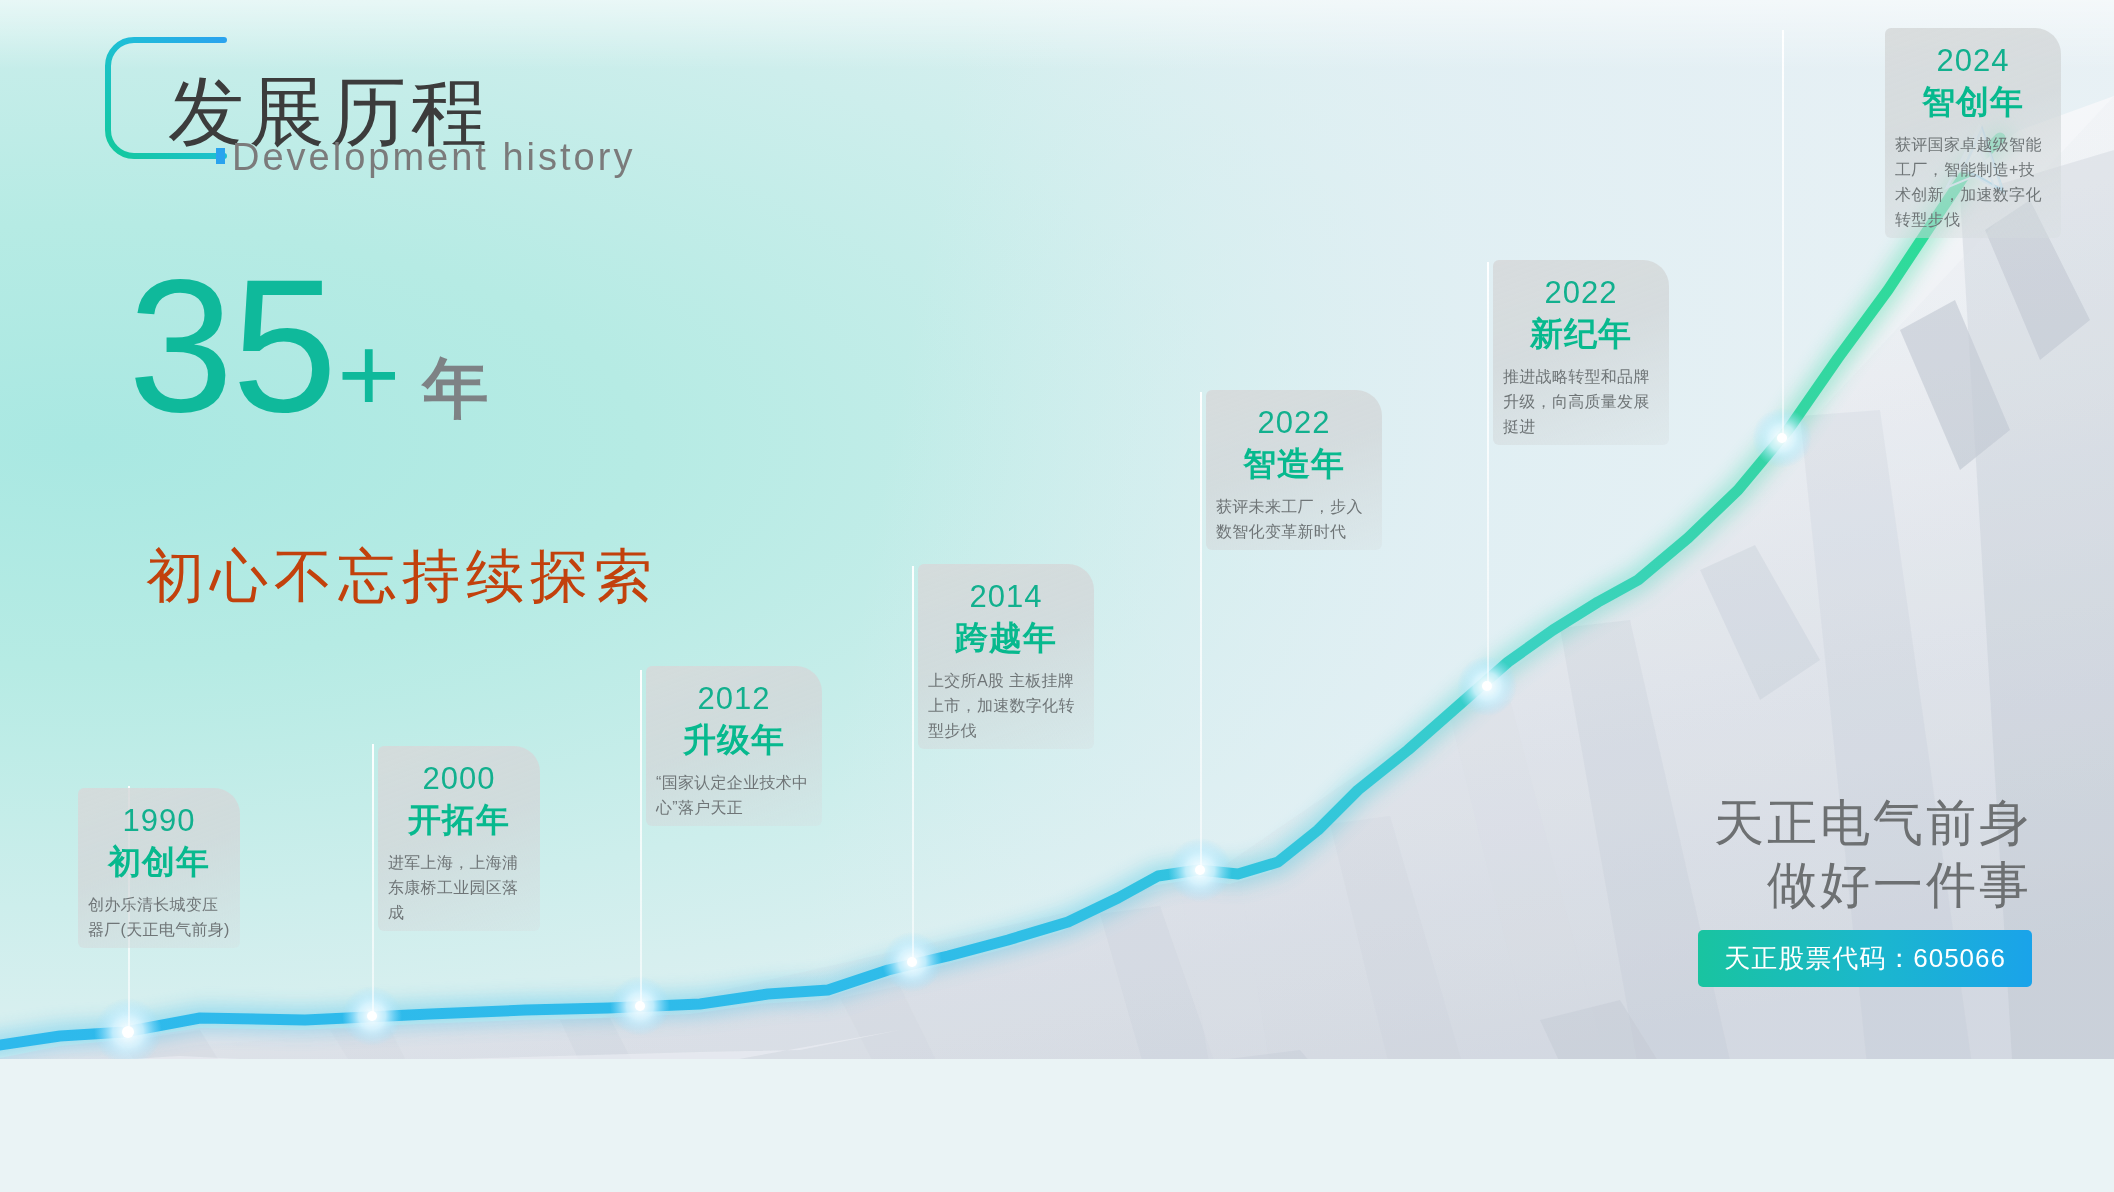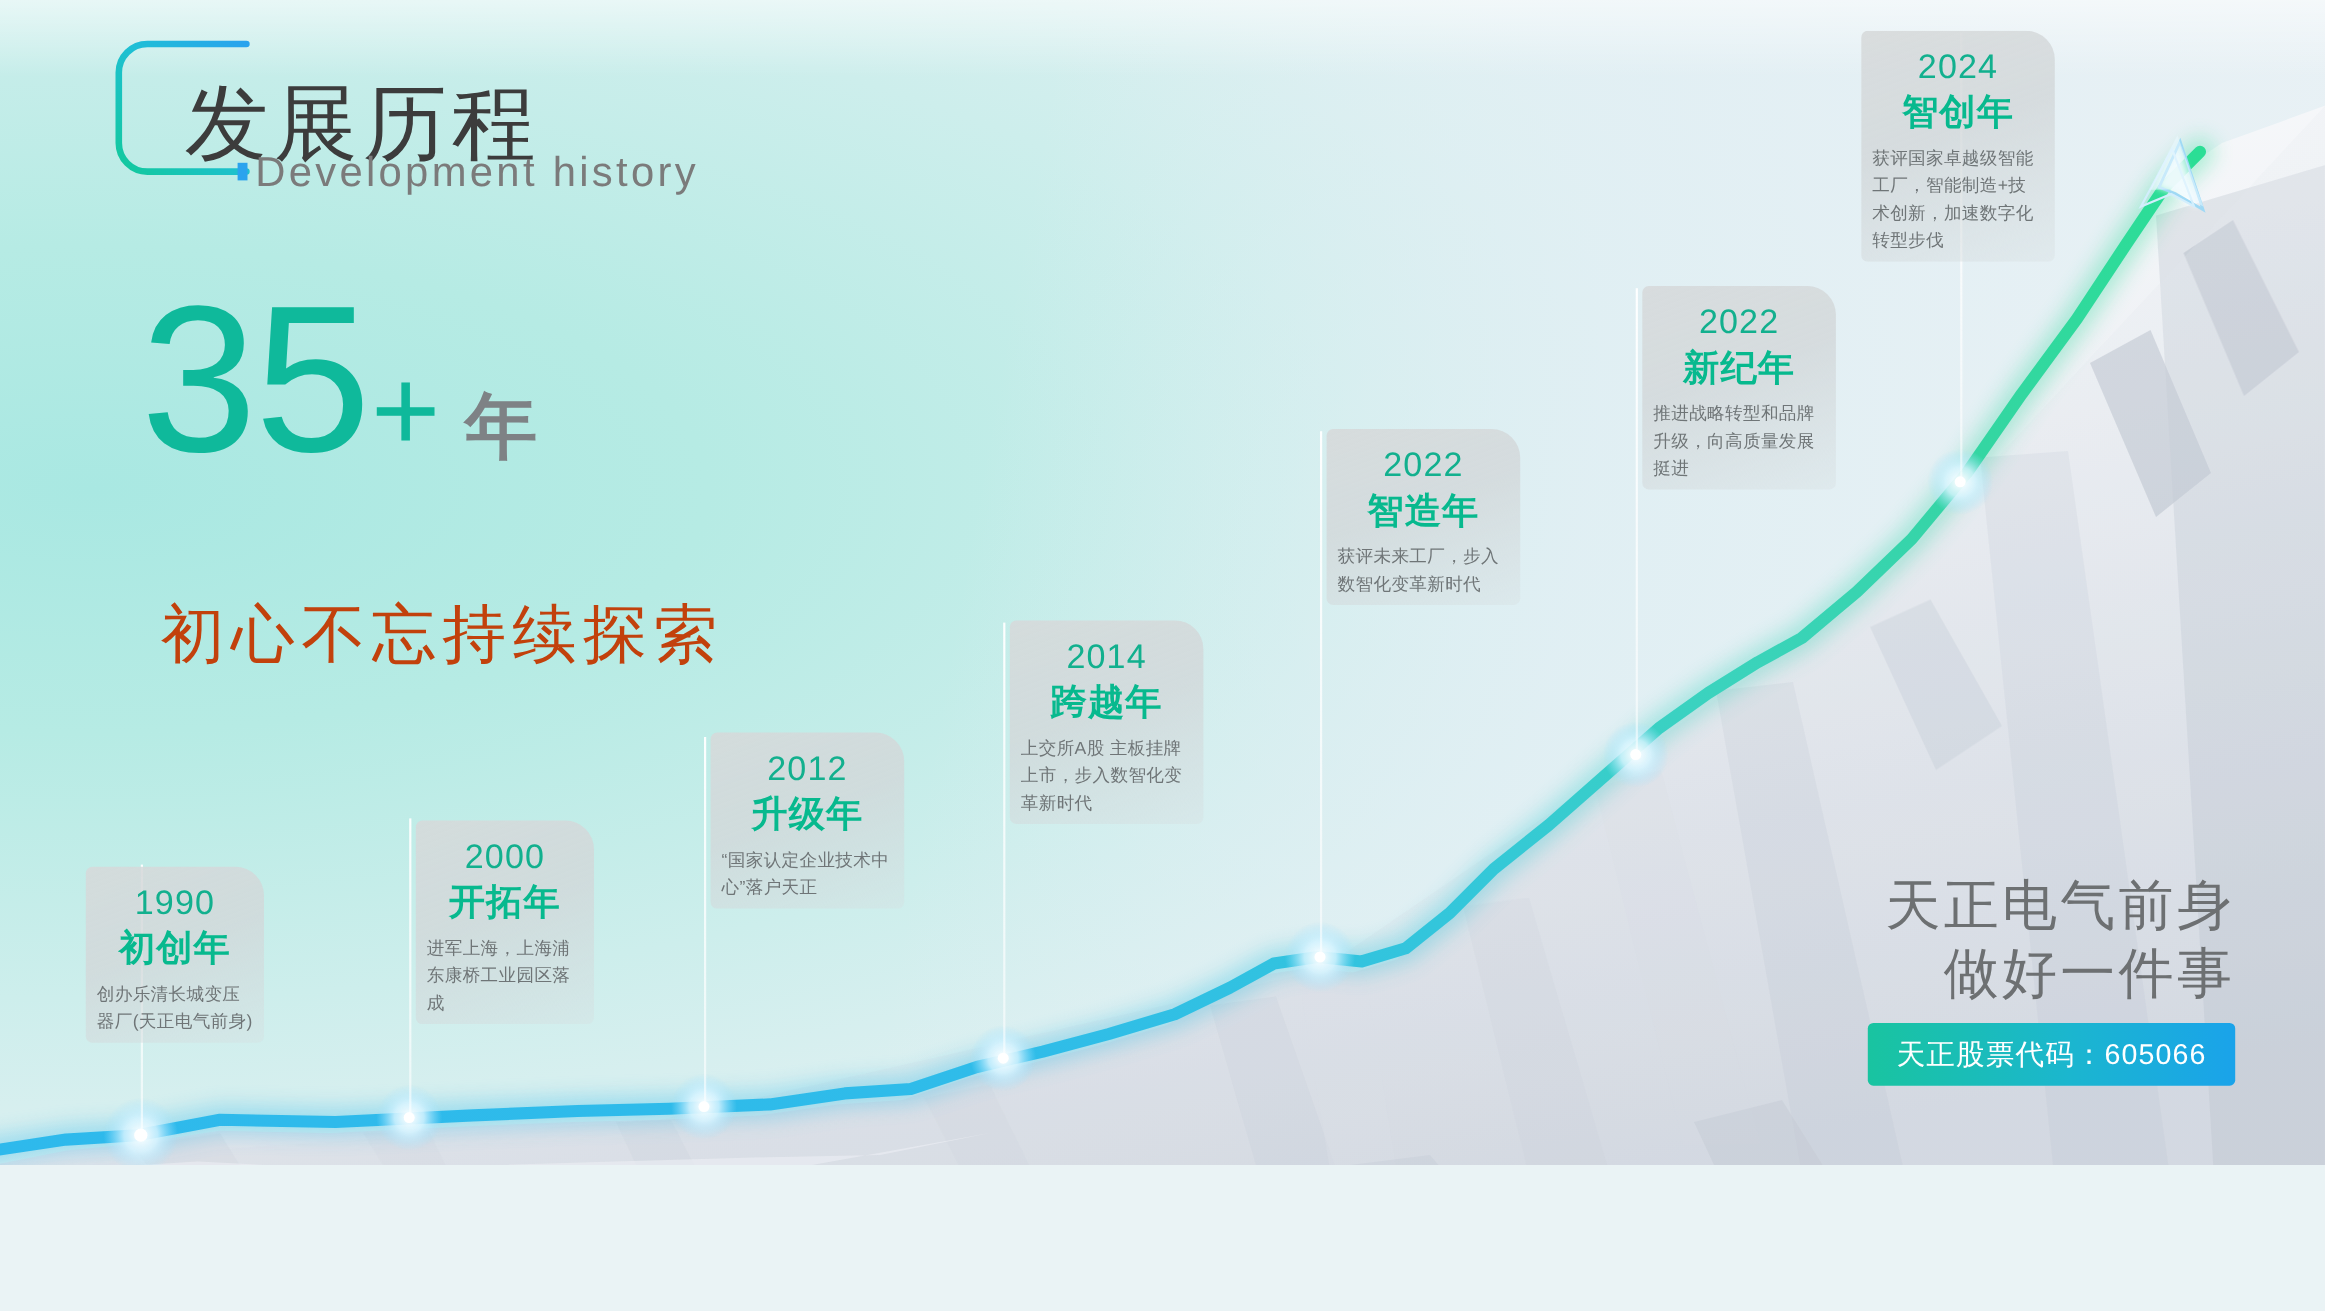--- a/index.html
+++ b/index.html
@@ -258,39 +258,39 @@
   <div class="card wide" style="left:646px;top:666px;">
     <div class="yr">2012</div>
     <div class="nm">升级年</div>
     <div class="ds">“国家认定企业技术中心”落户天正</div>
   </div>
 
   <div class="pole" style="left:912px;top:566px;height:400px;"></div>
   <div class="card wide" style="left:918px;top:564px;">
     <div class="yr">2014</div>
     <div class="nm">跨越年</div>
-    <div class="ds">上交所A股 主板挂牌上市，步入数智化变革新时代</div>
+    <div class="ds">上交所A股 主板挂牌上市，加速数字化转型步伐</div>
   </div>
 
   <div class="pole" style="left:1200px;top:392px;height:478px;"></div>
   <div class="card wide" style="left:1206px;top:390px;">
     <div class="yr">2022</div>
     <div class="nm">智造年</div>
     <div class="ds">获评未来工厂，步入数智化变革新时代</div>
   </div>
 
   <div class="pole" style="left:1487px;top:262px;height:424px;"></div>
   <div class="card wide" style="left:1493px;top:260px;">
     <div class="yr">2022</div>
     <div class="nm">新纪年</div>
     <div class="ds">推进战略转型和品牌升级，向高质量发展挺进</div>
   </div>
 
   <div class="pole" style="left:1782px;top:30px;height:410px;"></div>
-  <div class="card wide" style="left:1692px;top:28px;">
+  <div class="card wide" style="left:1885px;top:28px;">
     <div class="yr">2024</div>
     <div class="nm">智创年</div>
     <div class="ds">获评国家卓越级智能工厂，智能制造+技术创新，加速数字化转型步伐</div>
   </div>
 
   <div class="slogan">
     <div>天正电气前身</div>
     <div>做好一件事</div>
   </div>
   <div class="stockbar">天正股票代码：605066</div>

